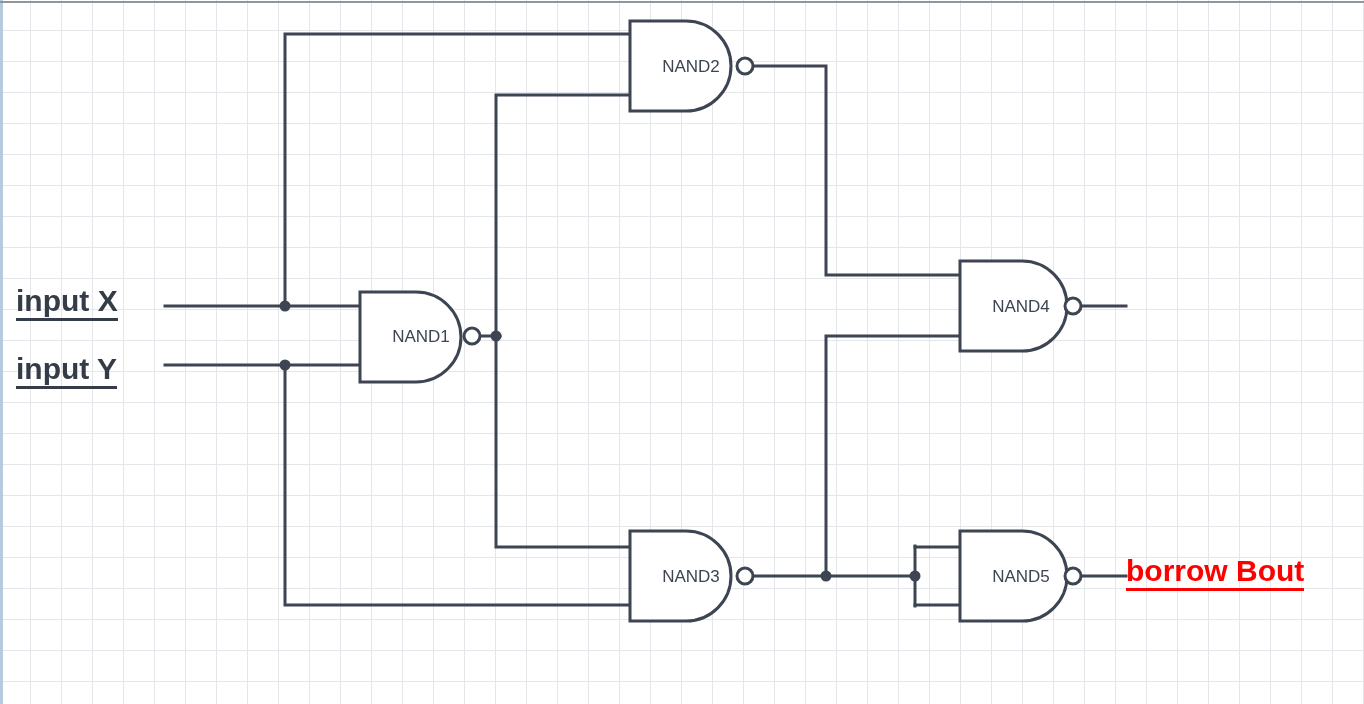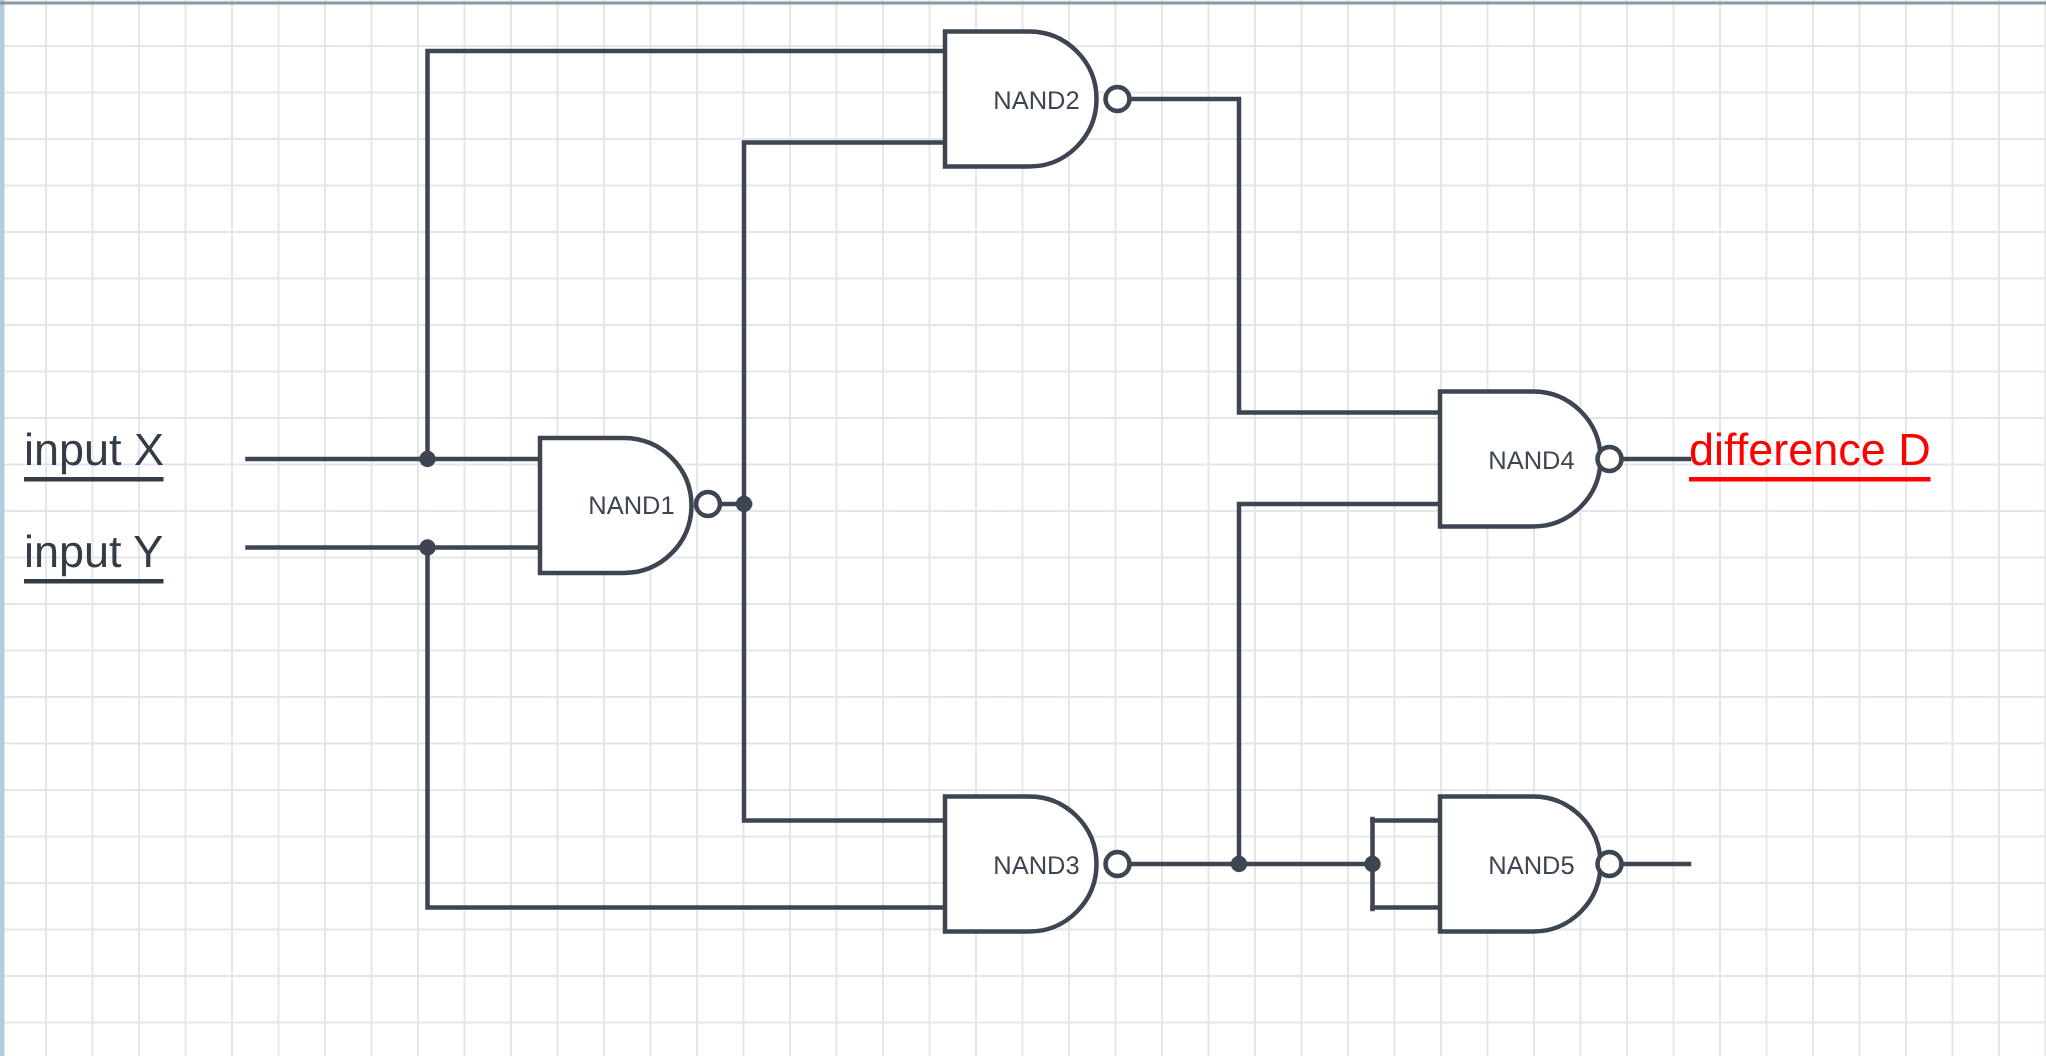--- a/index.html
+++ b/index.html
@@ -33,21 +33,21 @@
   .bubble{stroke:#3c4551;stroke-width:3;fill:#ffffff;}
   .junction{fill:#3c4551;}
   .gate-label{
     font-family:"Liberation Sans", sans-serif;
     font-size:17px;fill:#3c4551;font-weight:400;
     text-anchor:middle;dominant-baseline:middle;
   }
   .io-label{
     position:absolute;
     font-family:"Liberation Sans", sans-serif;
-    font-weight:normal;
+    font-weight:bold;
     white-space:nowrap;
     line-height:1;
   }
   .io-in{
     color:#333c47;font-size:30px;
     border-bottom:3px solid #333c47;
     padding-bottom:2px;
   }
   .io-out{
     color:#ff0000;font-size:30px;
@@ -137,15 +137,15 @@
     <g>
       <path class="gate-body" d="M960,531 H1022 A45,45 0 0 1 1022,621 H960 Z"></path>
       <circle class="bubble" cx="1073" cy="576" r="8"></circle>
       <text class="gate-label" x="1021" y="578">NAND5</text>
     </g>
 
   </svg>
 
   <div class="io-label io-in" id="label-input-x">input X</div>
   <div class="io-label io-in" id="label-input-y">input Y</div>
-  <div class="io-label io-out" id="label-difference-d">difference D</div>
+  <div class="io-label io-out" id="label-borrow-bout">borrow Bout</div>
 
 </div>
 
 </body></html>

